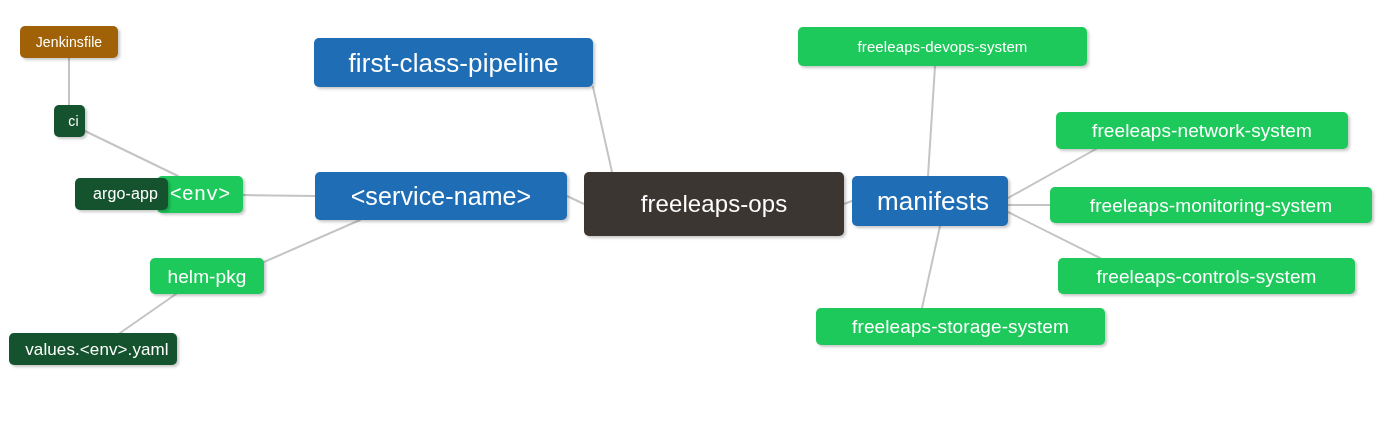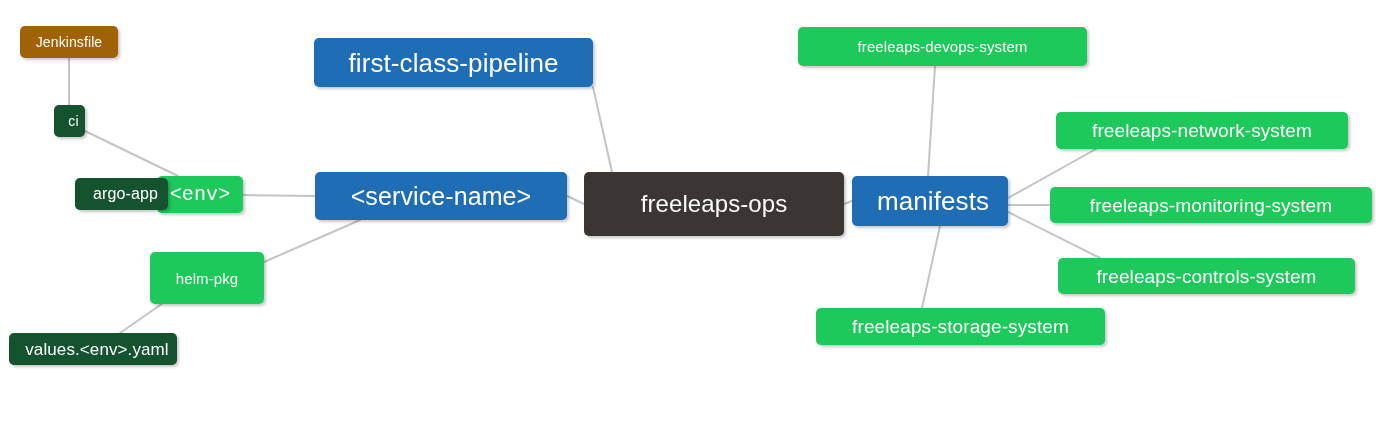--- a/index.html
+++ b/index.html
@@ -62,21 +62,21 @@
       <line x1="1008" y1="205" x2="1050" y2="205" stroke="#c4c4c4" stroke-width="2" stroke-linecap="round"></line>
       <line x1="1008" y1="212" x2="1100" y2="258" stroke="#c4c4c4" stroke-width="2" stroke-linecap="round"></line>
       <line x1="940" y1="226" x2="922" y2="308" stroke="#c4c4c4" stroke-width="2" stroke-linecap="round"></line>
     </svg>
   <div id="nodes">
       <div class="node n-root" style="left: 584px; top: 172px; width: 260px; height: 64px; font-size: 24px;">freeleaps-ops</div>
       <div class="node n-blue" style="left: 315px; top: 172px; width: 252px; height: 48px; font-size: 25px;">&lt;service-name&gt;</div>
       <div class="node n-blue" style="left: 314px; top: 38px; width: 279px; height: 49px; font-size: 26px;">first-class-pipeline</div>
       <div class="node n-blue" style="left: 852px; top: 176px; width: 156px; height: 50px; font-size: 26px; padding-left: 6px;">manifests</div>
       <div class="node n-green" style="left: 157px; top: 176px; width: 86px; height: 37px; font-size: 20px; font-family: Liberation Mono, monospace;">&lt;env&gt;</div>
-      <div class="node n-green" style="left: 150px; top: 252px; width: 114px; height: 52px; font-size: 15px;">helm-pkg</div>
+      <div class="node n-green" style="left: 150px; top: 258px; width: 114px; height: 36px; font-size: 19px;">helm-pkg</div>
       <div class="node n-orange" style="left: 20px; top: 26px; width: 98px; height: 32px; font-size: 14px;">Jenkinsfile</div>
       <div class="node n-red" style="left: 54px; top: 105px; width: 31px; height: 32px; font-size: 14px;">ci</div>
       <div class="node n-red" style="left: 31px; top: 178px; width: 93px; height: 32px; font-size: 16px; margin-left: 44px;">argo-app</div>
       <div class="node n-red" style="left: 9px; top: 333px; width: 168px; height: 32px; font-size: 17px;">values.&lt;env&gt;.yaml</div>
       <div class="node n-green" style="left: 798px; top: 27px; width: 289px; height: 39px; font-size: 15px;">freeleaps-devops-system</div>
       <div class="node n-green" style="left: 1056px; top: 112px; width: 292px; height: 37px; font-size: 19px;">freeleaps-network-system</div>
       <div class="node n-green" style="left: 1050px; top: 187px; width: 322px; height: 36px; font-size: 19px;">freeleaps-monitoring-system</div>
       <div class="node n-green" style="left: 1058px; top: 258px; width: 297px; height: 36px; font-size: 19px;">freeleaps-controls-system</div>
       <div class="node n-green" style="left: 816px; top: 308px; width: 289px; height: 37px; font-size: 19px;">freeleaps-storage-system</div>
     </div>

